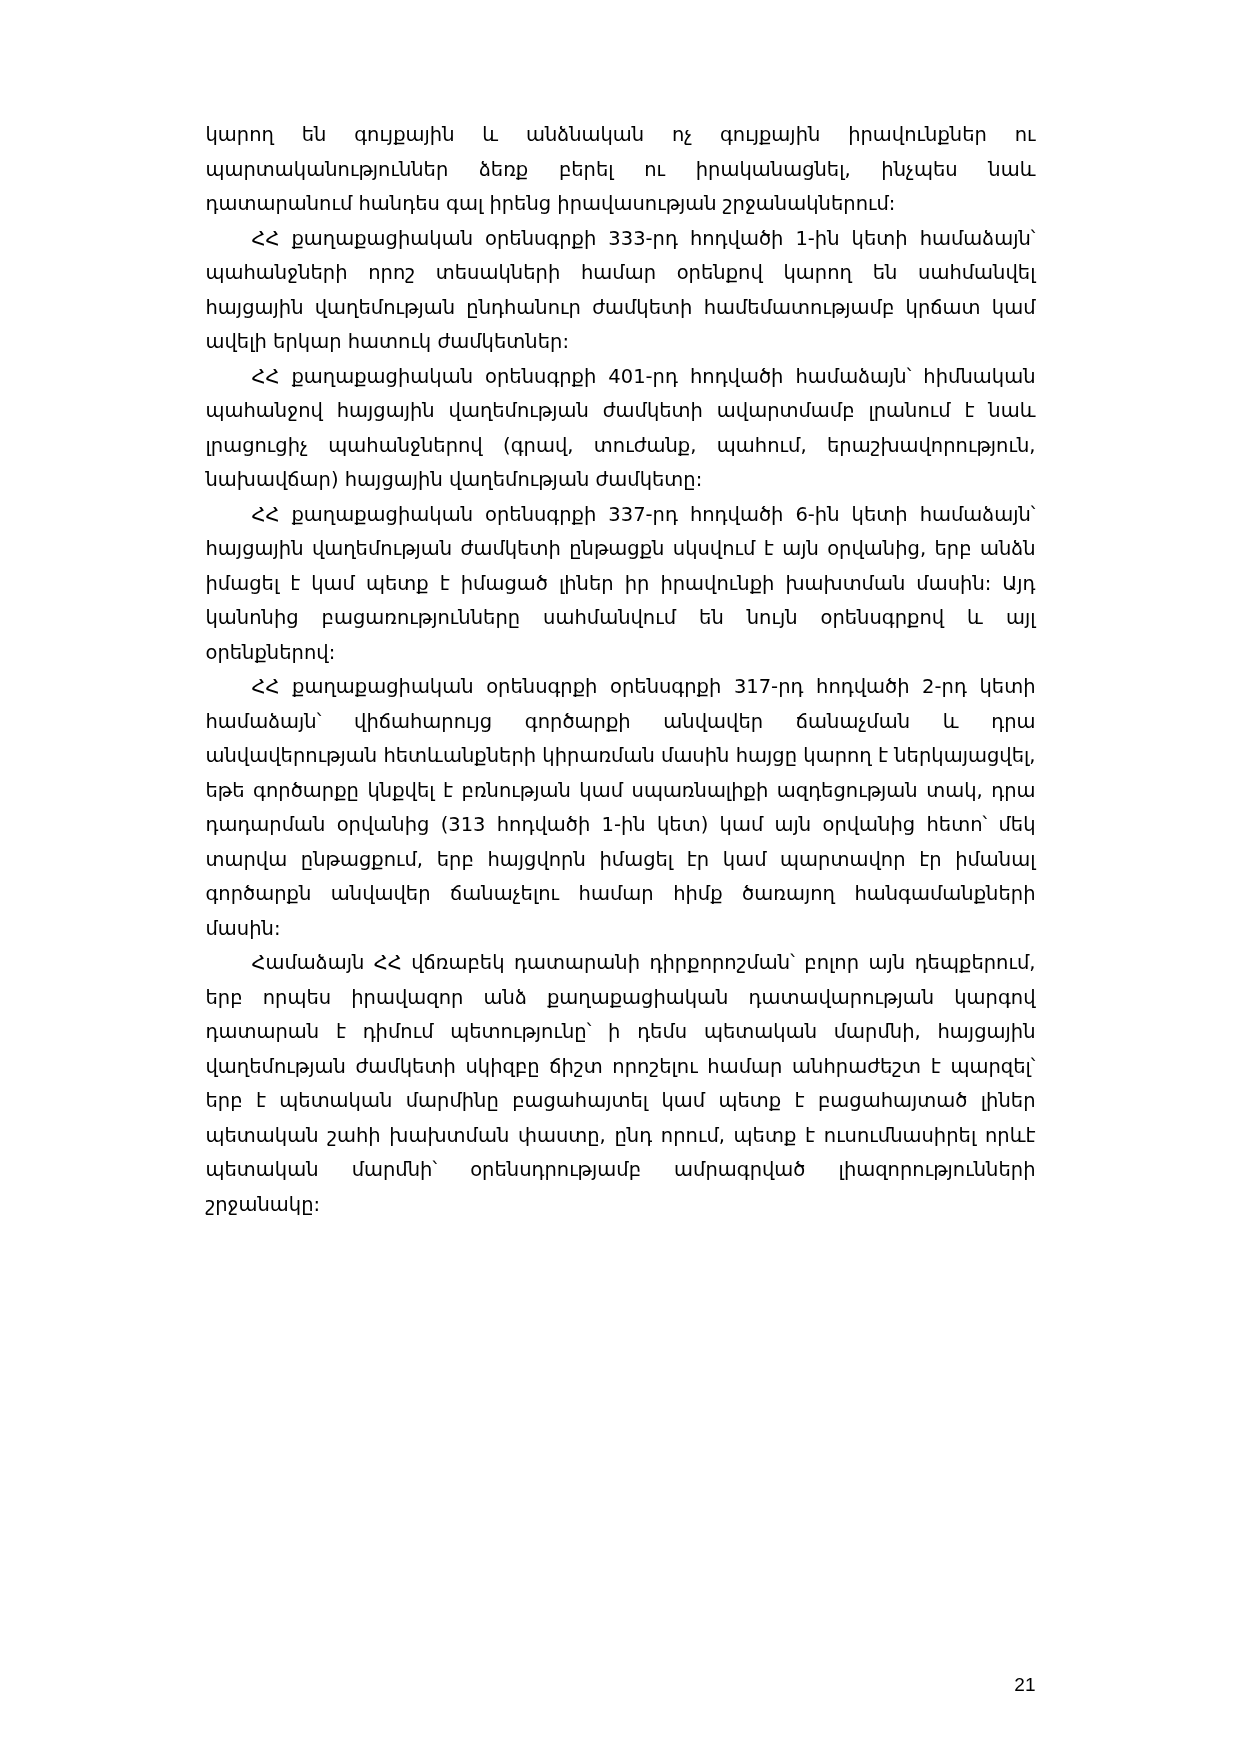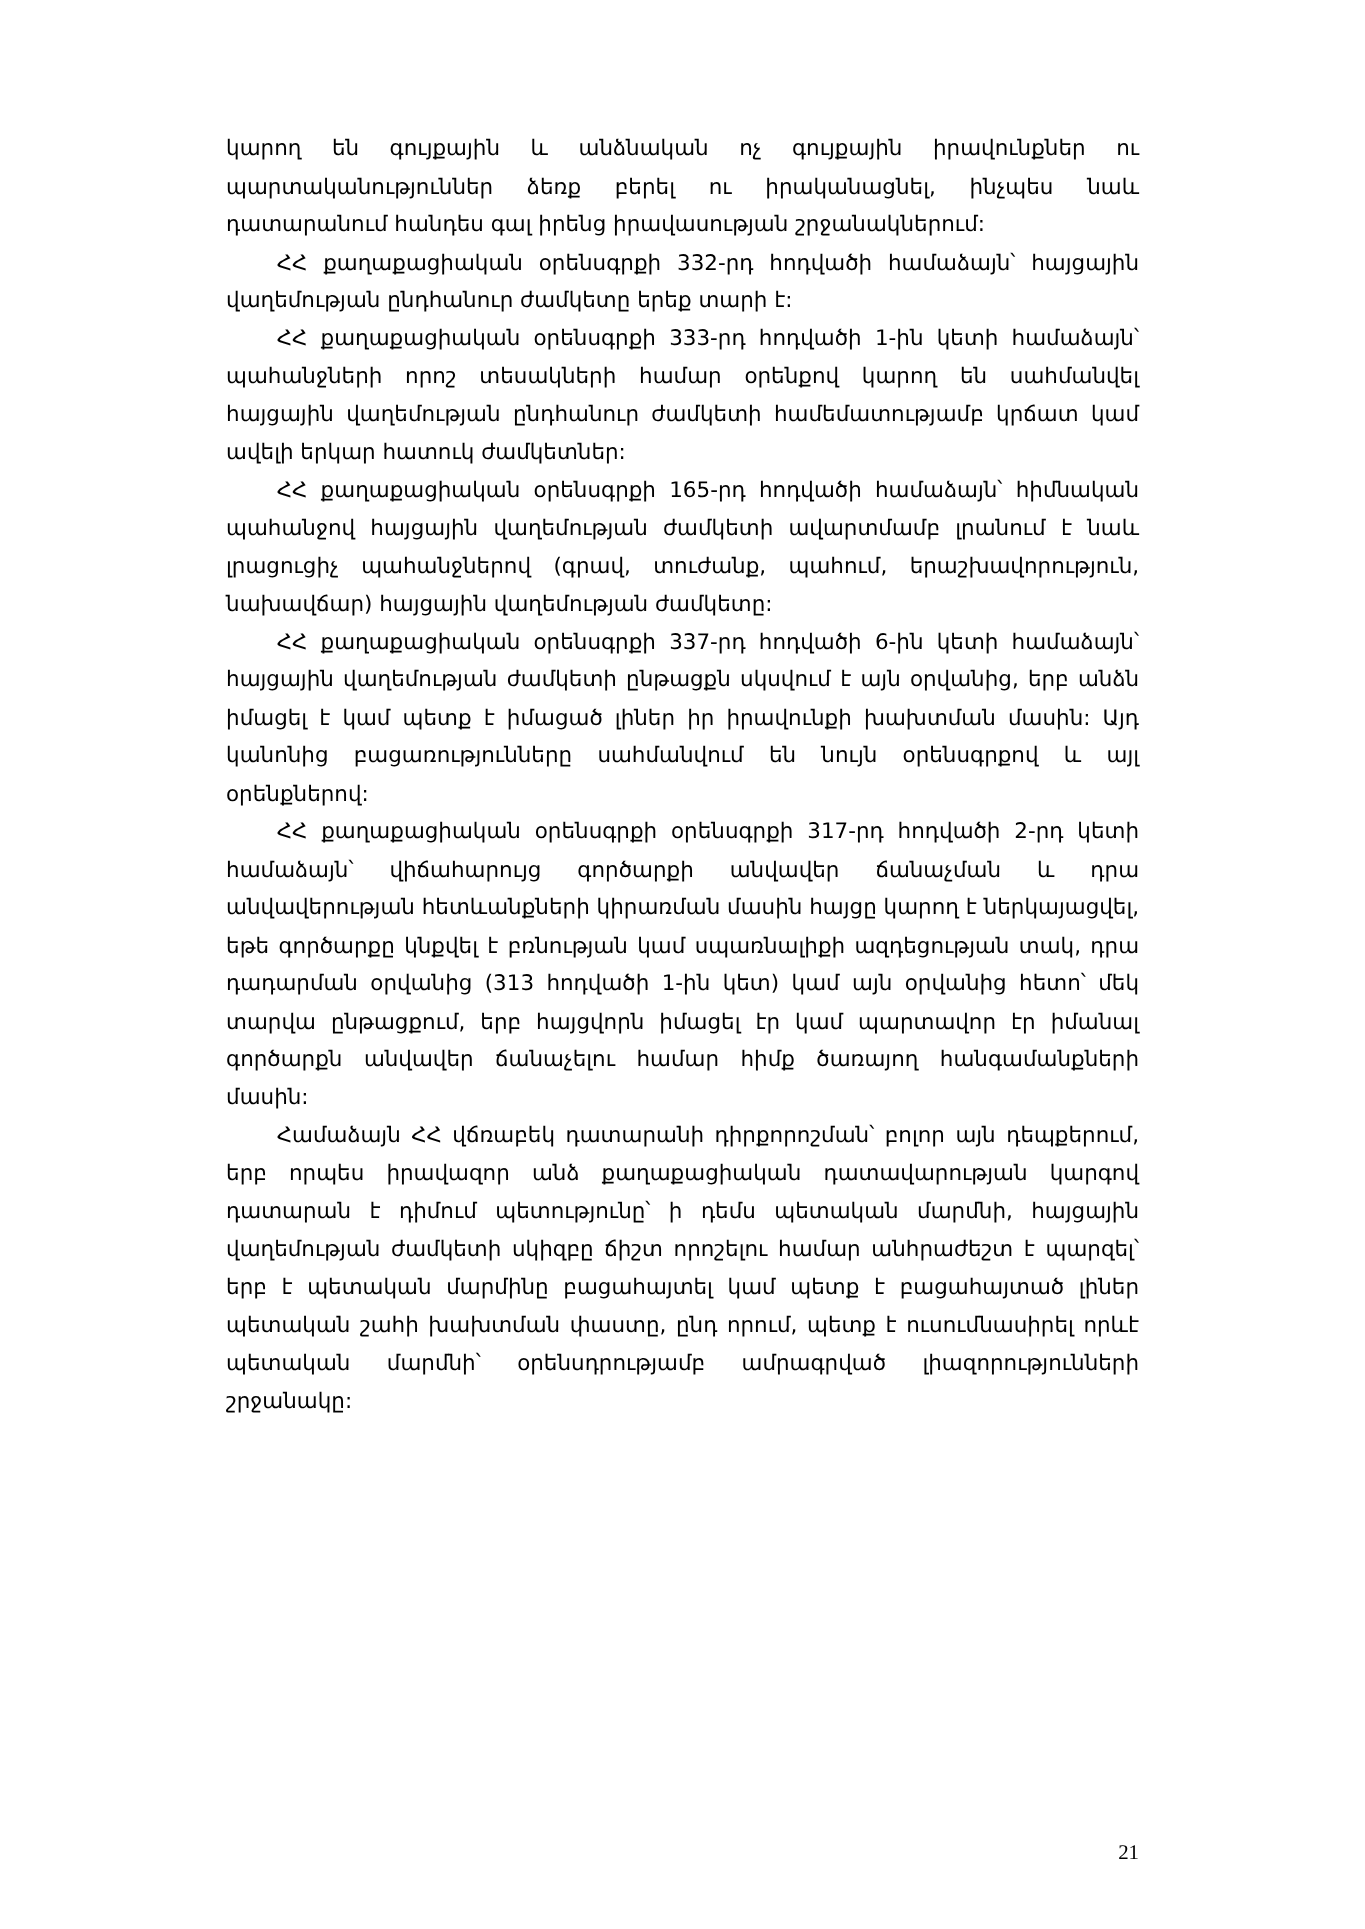--- a/index.html
+++ b/index.html
@@ -31,31 +31,30 @@
   .para.indent {
     text-indent: 46px;
   }
   .para.italic {
   }
   .page-number {
     position: absolute;
     right: 122px;
     bottom: 58px;
     font-size: 19px;
-    font-family: Liberation Serif, serif;
+    font-family: Liberation Sans, sans-serif;
     color: #000000;
   }
 </style>
 </head>
 <body>
 
 <div class="page">
   <div class="doc-body">
     <p class="para">կարող են գույքային և անձնական ոչ գույքային իրավունքներ ու պարտականություններ ձեռք բերել ու իրականացնել, ինչպես նաև դատարանում հանդես գալ իրենց իրավասության շրջանակներում:</p>
-    <p class="para indent">ՀՀ քաղաքացիական օրենսգրքի 332-րդ հոդվածի համաձայն՝ հայցային վաղեմության ընդհանուր ժամկետը երեք տարի է:</p>
     <p class="para indent">ՀՀ քաղաքացիական օրենսգրքի 333-րդ հոդվածի 1-ին կետի համաձայն՝ պահանջների որոշ տեսակների համար օրենքով կարող են սահմանվել հայցային վաղեմության ընդհանուր ժամկետի համեմատությամբ կրճատ կամ ավելի երկար հատուկ ժամկետներ:</p>
-    <p class="para indent">ՀՀ քաղաքացիական օրենսգրքի 165-րդ հոդվածի համաձայն՝ հիմնական պահանջով հայցային վաղեմության ժամկետի ավարտմամբ լրանում է նաև լրացուցիչ պահանջներով (գրավ, տուժանք, պահում, երաշխավորություն, նախավճար) հայցային վաղեմության ժամկետը:</p>
+    <p class="para indent">ՀՀ քաղաքացիական օրենսգրքի 401-րդ հոդվածի համաձայն՝ հիմնական պահանջով հայցային վաղեմության ժամկետի ավարտմամբ լրանում է նաև լրացուցիչ պահանջներով (գրավ, տուժանք, պահում, երաշխավորություն, նախավճար) հայցային վաղեմության ժամկետը:</p>
     <p class="para indent">ՀՀ քաղաքացիական օրենսգրքի 337-րդ հոդվածի 6-ին կետի համաձայն՝ հայցային վաղեմության ժամկետի ընթացքն սկսվում է այն օրվանից, երբ անձն իմացել է կամ պետք է իմացած լիներ իր իրավունքի խախտման մասին: Այդ կանոնից բացառությունները սահմանվում են նույն օրենսգրքով և այլ օրենքներով:</p>
     <p class="para indent">ՀՀ քաղաքացիական օրենսգրքի օրենսգրքի 317-րդ հոդվածի 2-րդ կետի համաձայն՝ վիճահարույց գործարքի անվավեր ճանաչման և դրա անվավերության հետևանքների կիրառման մասին հայցը կարող է ներկայացվել, եթե գործարքը կնքվել է բռնության կամ սպառնալիքի ազդեցության տակ, դրա դադարման օրվանից (313 հոդվածի 1-ին կետ) կամ այն օրվանից հետո՝ մեկ տարվա ընթացքում, երբ հայցվորն իմացել էր կամ պարտավոր էր իմանալ գործարքն անվավեր ճանաչելու համար հիմք ծառայող հանգամանքների մասին:</p>
     <p class="para indent italic">Համաձայն ՀՀ վճռաբեկ դատարանի դիրքորոշման՝ բոլոր այն դեպքերում, երբ որպես իրավազոր անձ քաղաքացիական դատավարության կարգով դատարան է դիմում պետությունը՝ ի դեմս պետական մարմնի, հայցային վաղեմության ժամկետի սկիզբը ճիշտ որոշելու համար անհրաժեշտ է պարզել՝ երբ է պետական մարմինը բացահայտել կամ պետք է բացահայտած լիներ պետական շահի խախտման փաստը, ընդ որում, պետք է ուսումնասիրել որևէ պետական մարմնի՝ օրենսդրությամբ ամրագրված լիազորությունների շրջանակը:</p>
   </div>
   <div class="page-number">21</div>
 </div>
 
 </body></html>

